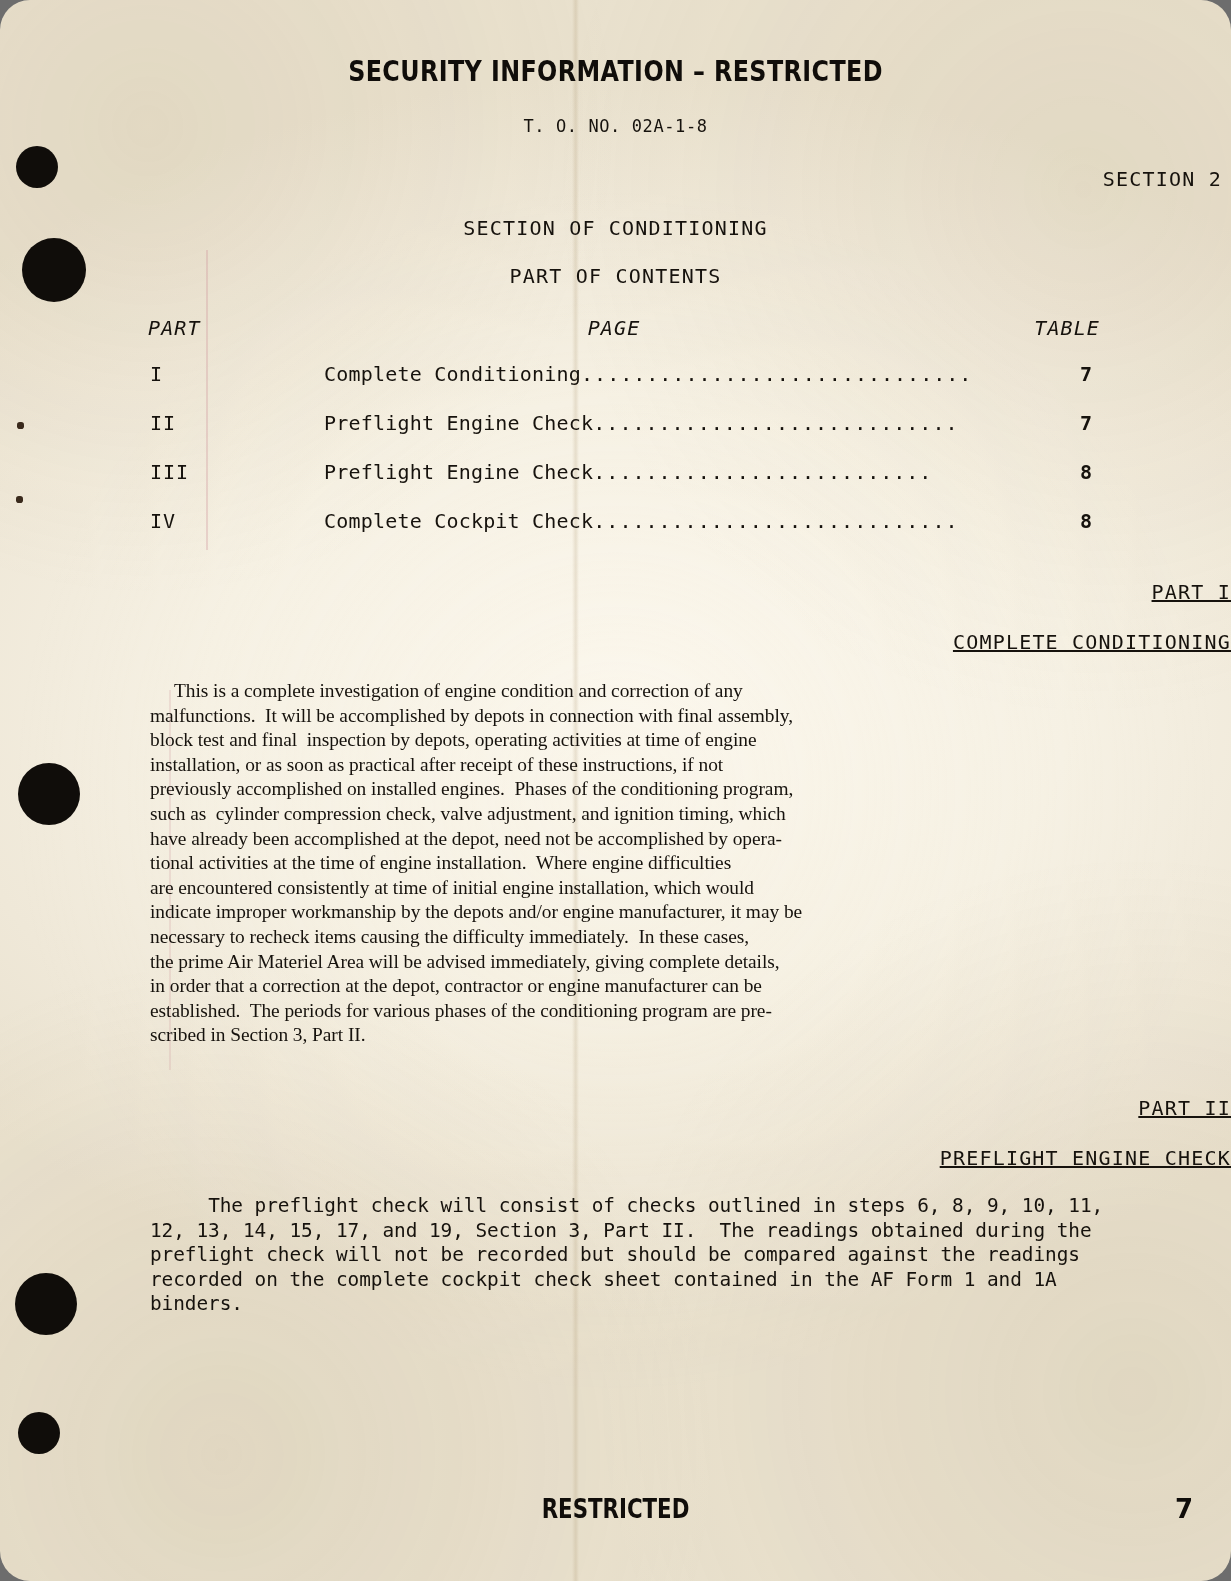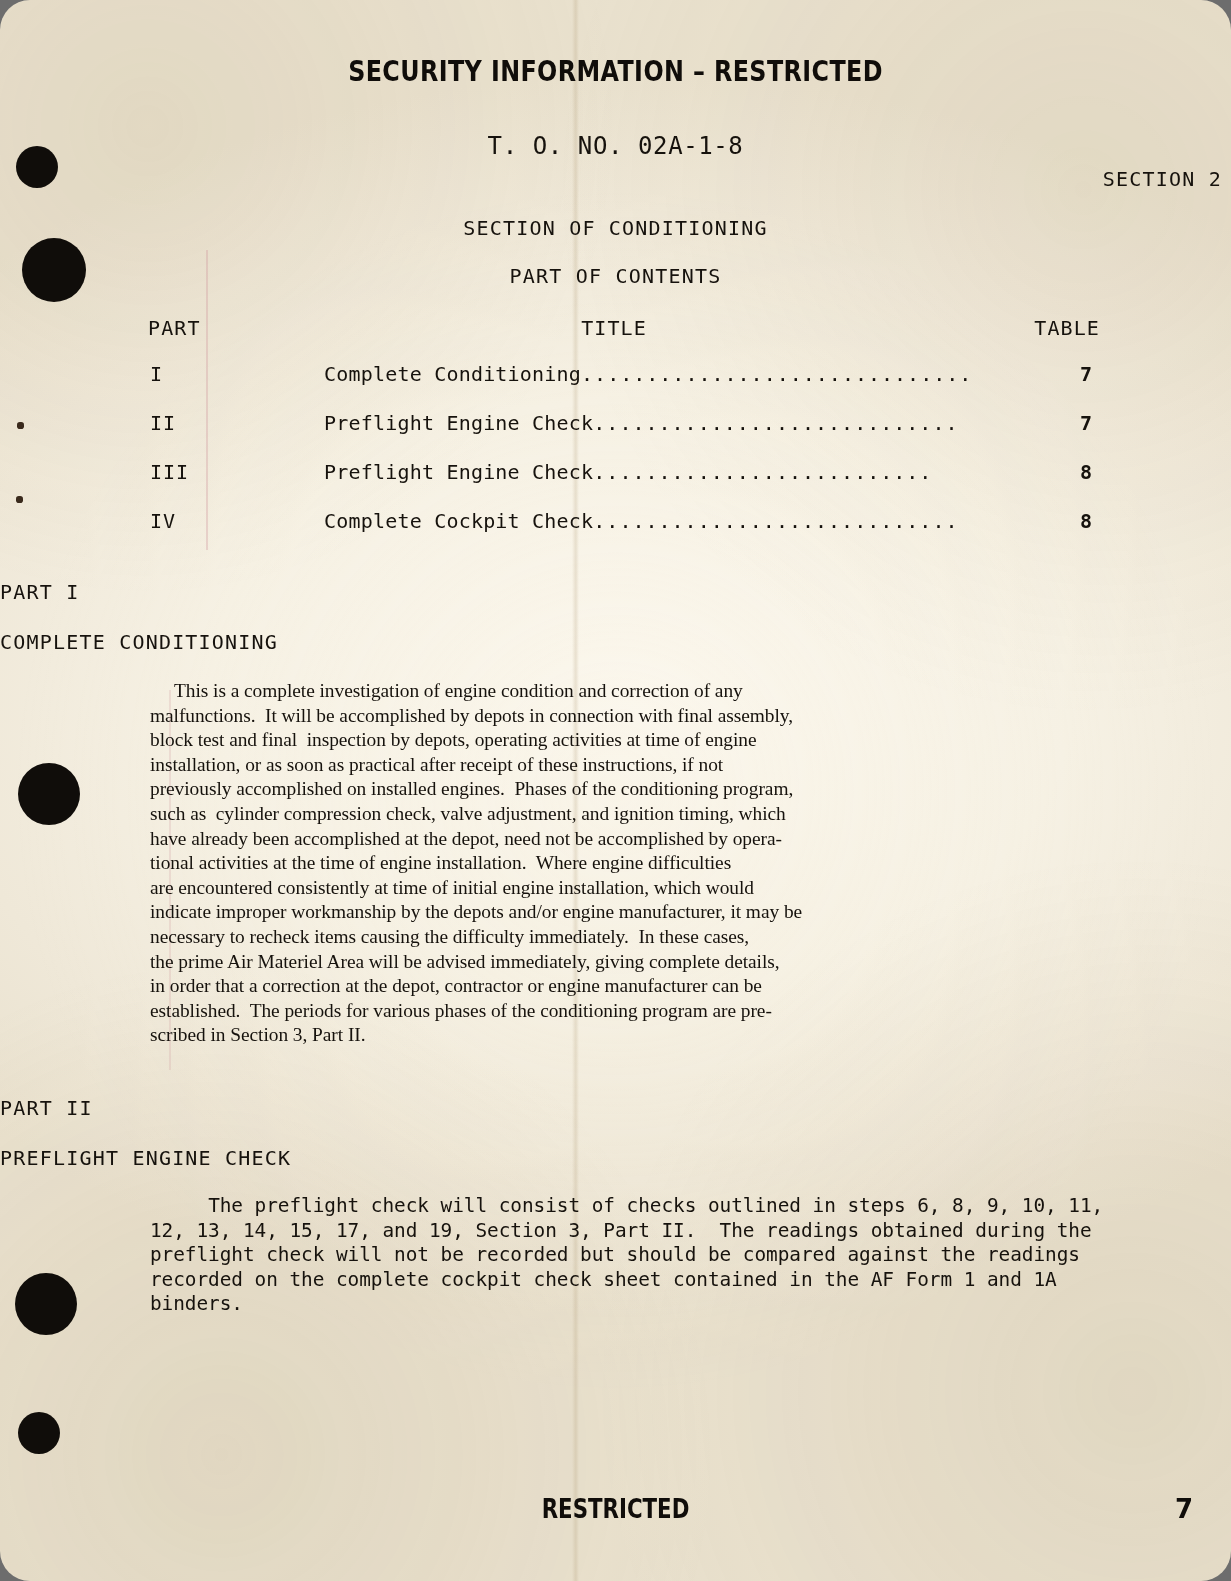--- a/index.html
+++ b/index.html
@@ -81,23 +81,23 @@
     font-family: "DejaVu Sans", "Liberation Sans", sans-serif;
     font-weight: 700;
     font-size: 29px;
     letter-spacing: 0.5px;
     transform: scaleX(0.82);
     color: #100d0a;
   }
   .to-no {
     position: absolute;
     left: 0; right: 0;
-    top: 132px;
-    text-align: center;
-    font-size: 24px;
+    top: 116px;
+    text-align: center;
+    font-size: 17px;
     letter-spacing: 0.6px;
   }
   .section-line {
     position: absolute;
     left: 0; right: 9px;
     top: 167px;
     text-align: right;
     font-size: 20px;
     letter-spacing: 1.2px;
   }
@@ -123,20 +123,21 @@
     position: absolute;
     left: 148px;
     top: 316px;
     width: 952px;
     font-size: 20px;
   }
   .toc-head {
     position: relative;
     height: 46px;
     letter-spacing: 1.1px;
+    font-style: italic;
   }
   .toc-head .h-part { position: absolute; left: 0; top: 0; }
   .toc-head .h-title { position: absolute; left: 0; right: 0; top: 0; text-align: center; padding-right: 20px;}
   .toc-head .h-page { position: absolute; right: 0; top: 0; }
 
   .toc-row {
     position: relative;
     height: 49px;
     white-space: nowrap;
   }
@@ -149,22 +150,23 @@
   }
   .toc-row .r-dots {
     letter-spacing: 1.0px;
   }
   .toc-row .r-page { position: absolute; right: 8px; top: 0; font-weight: 700; }
 
   
   .ctr {
     position: absolute;
     left: 0; right: 0;
-    text-align: left;
+    text-align: right;
     letter-spacing: 1.2px;
+    text-decoration: underline;
   }
   .part1-h { top: 580px; font-size: 20px; }
   .part1-sub { top: 630px; font-size: 20px; }
   .part2-h { top: 1096px; font-size: 20px; }
   .part2-sub { top: 1146px; font-size: 20px; }
 
   
   .para {
     position: absolute;
     left: 150px;
@@ -226,21 +228,21 @@
   <div class="section-line">SECTION 2</div>
 
   <div class="phases-line">SECTION OF CONDITIONING</div>
 
   <div class="toc-line">PART OF CONTENTS</div>
 
   <div class="toc">
 
     <div class="toc-head">
       <span class="h-part">PART</span>
-      <span class="h-title">TITLE</span>
+      <span class="h-title">PAGE</span>
       <span class="h-page">TABLE</span>
     </div>
 
     <div class="toc-row">
       <span class="r-part">I</span>
       <span class="r-title"><span>Complete Conditioning</span><span class="r-dots">..............................</span></span>
       <span class="r-page">7</span>
     </div>
 
     <div class="toc-row">

